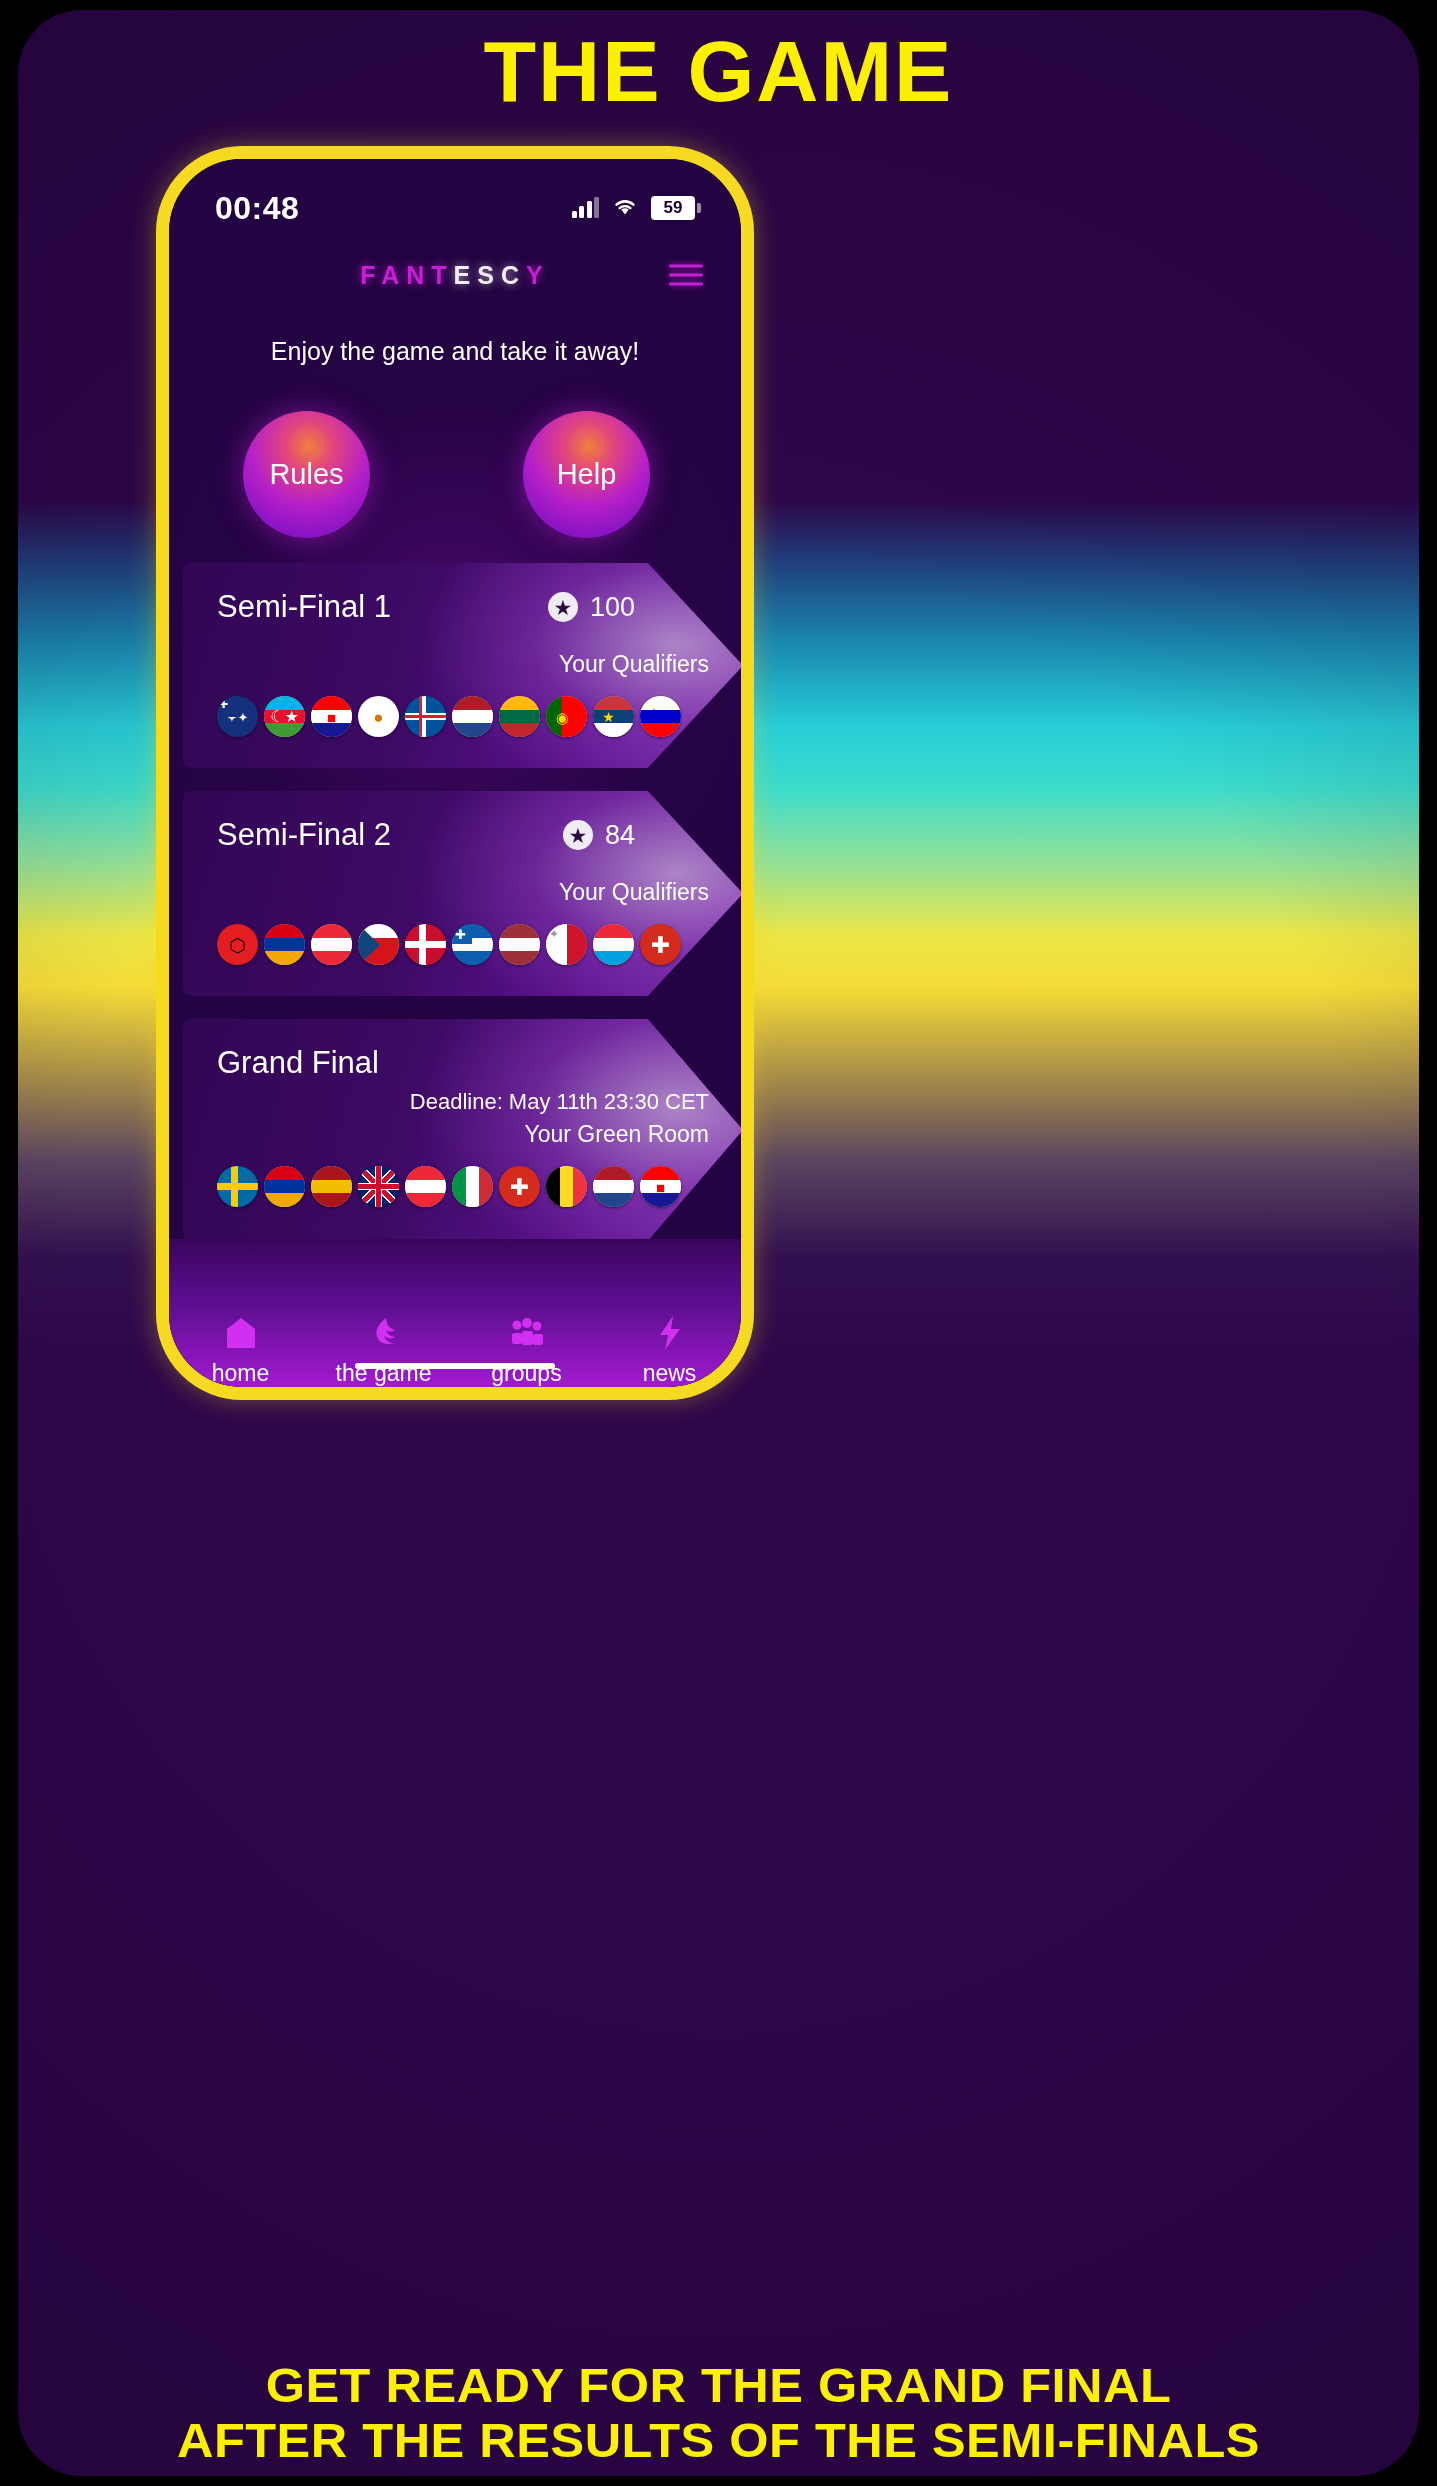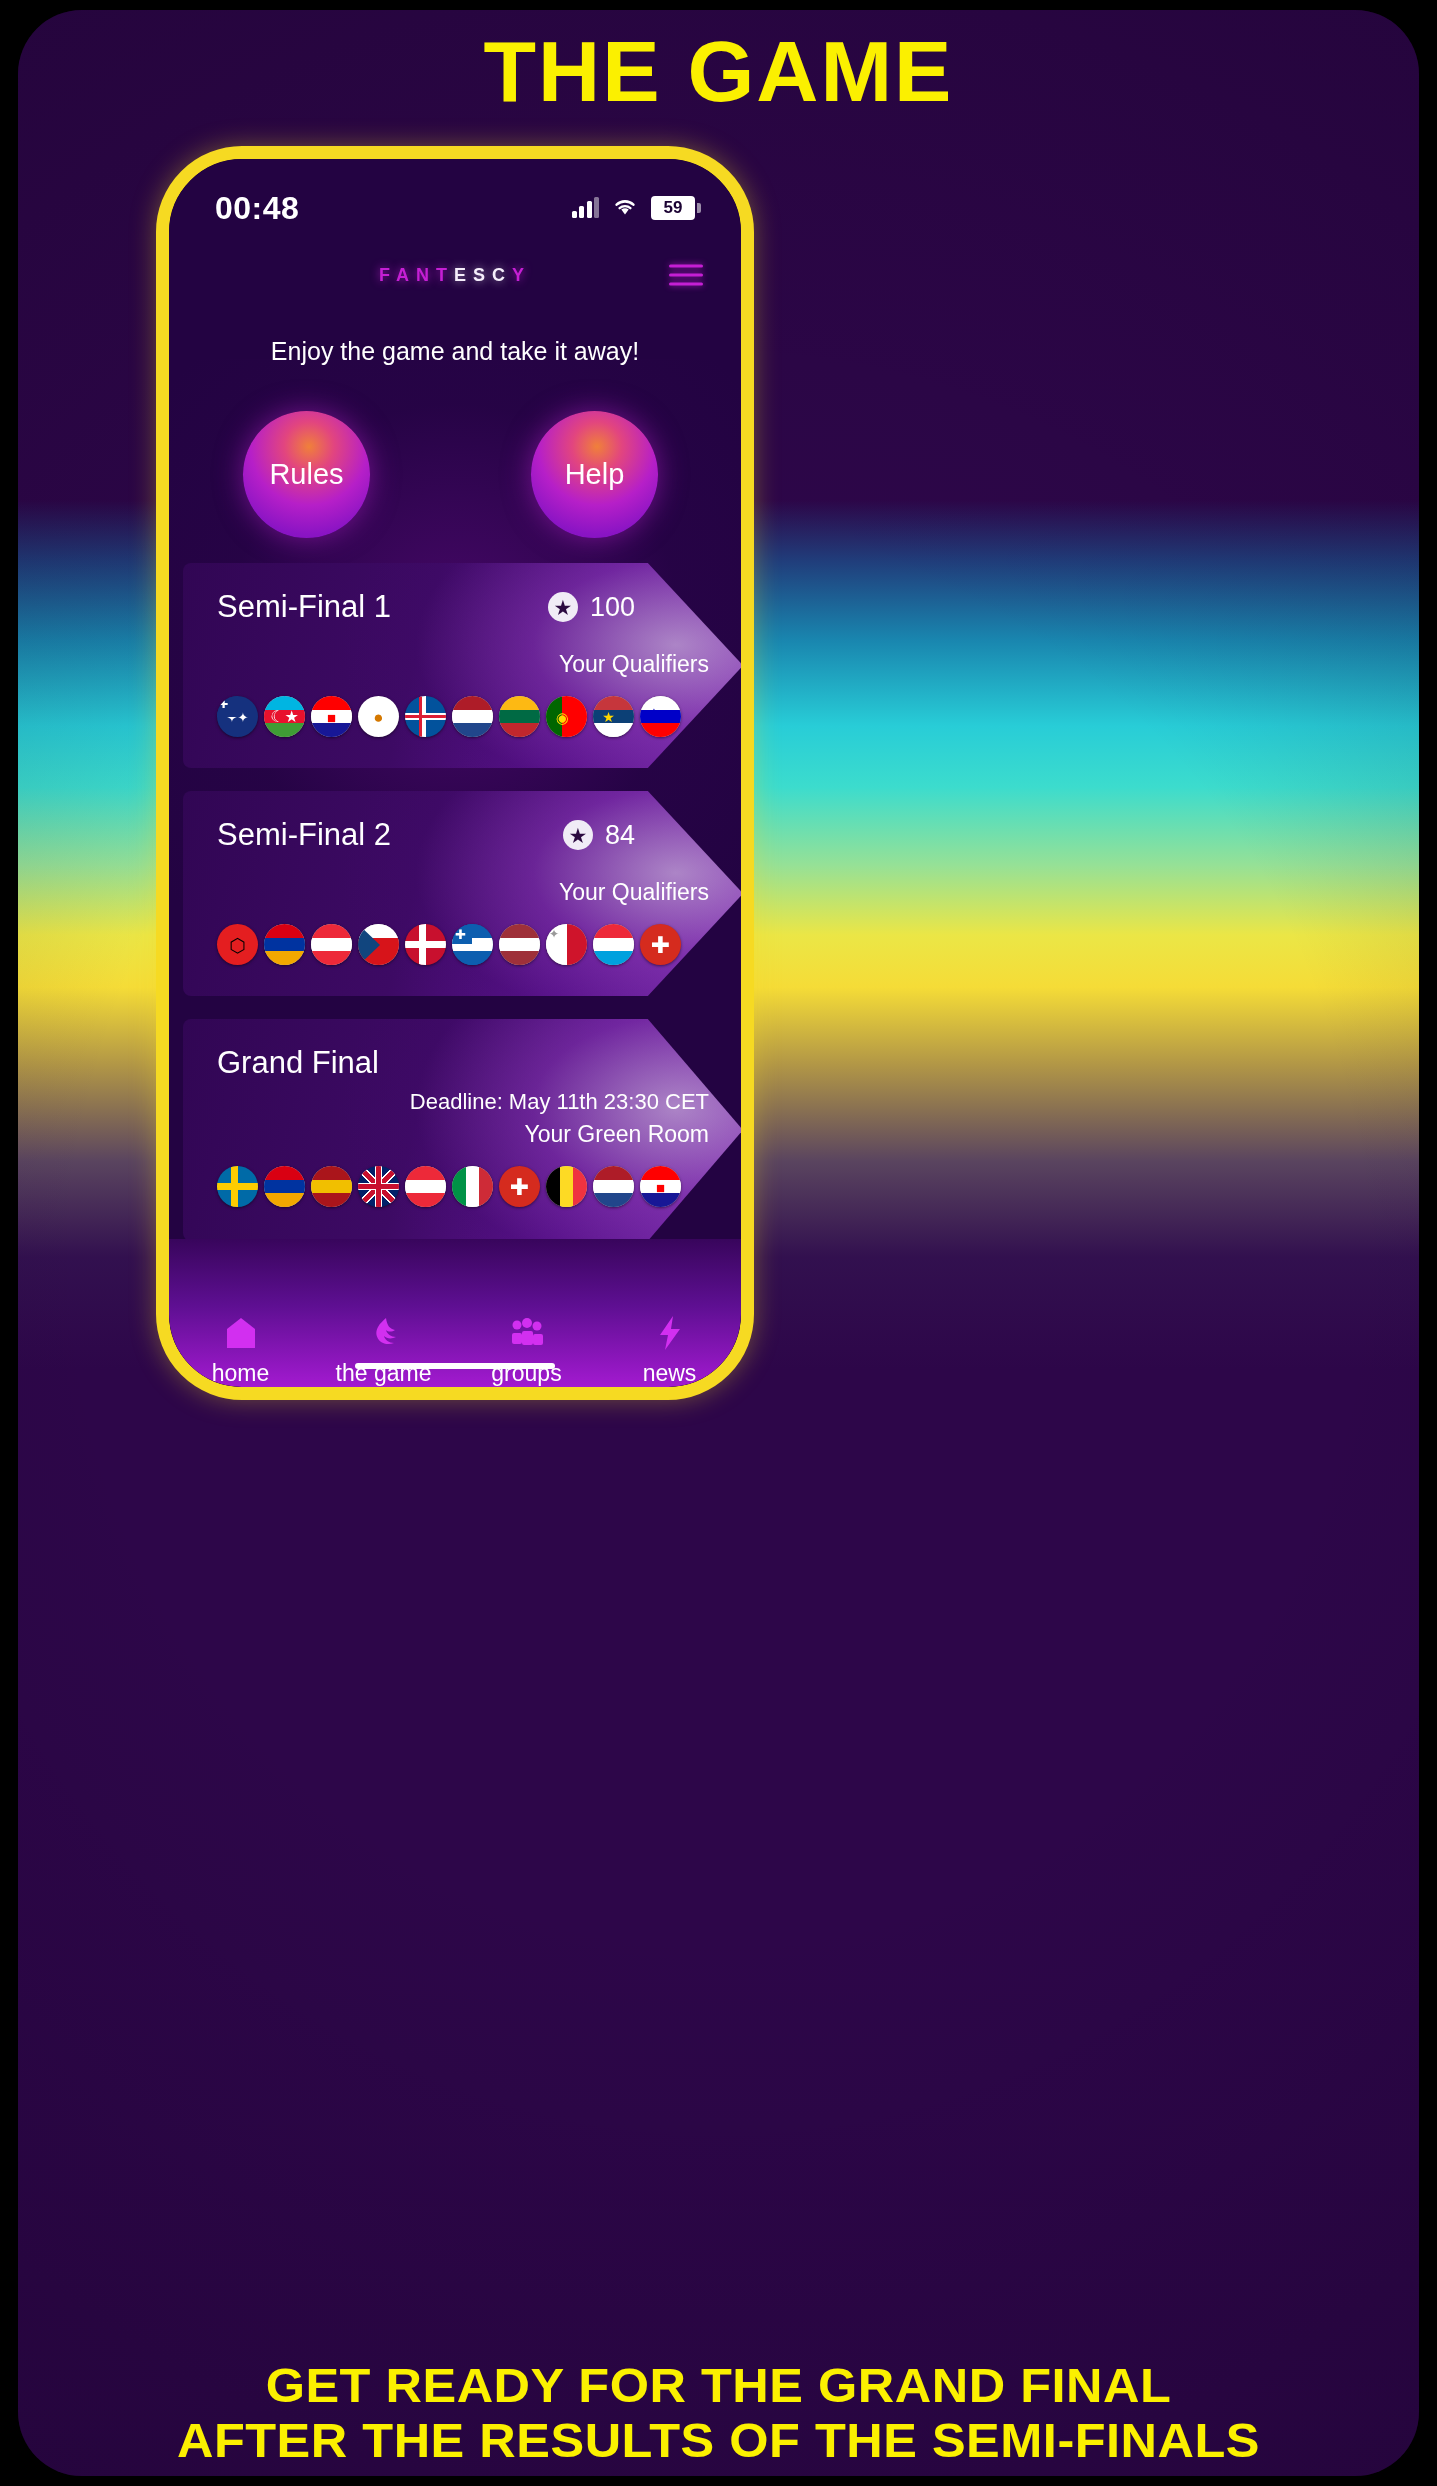--- a/index.html
+++ b/index.html
@@ -127,21 +127,21 @@
     content: ""; position: absolute; right: -6px; top: 7px;
     width: 4px; height: 10px; border-radius: 0 2px 2px 0;
     background: rgba(255,255,255,0.55);
   }
 
   
   .app-header {
     position: absolute; left: 0; right: 0; top: 88px; height: 56px;
     display: flex; align-items: center; justify-content: center;
   }
-  .logo { font-size: 18px; font-weight: bold; letter-spacing: 7px; }
+  .logo { font-size: 25px; font-weight: bold; letter-spacing: 7px; }
   .logo .m { color: #c51fd4; text-shadow: 0 0 10px rgba(197,31,212,0.8); }
   .logo .w { color: #f6eefc; text-shadow: 0 0 10px rgba(255,255,255,0.6); }
   .hamburger {
     position: absolute; right: 38px; top: 50%; transform: translateY(-50%);
     width: 34px; display: flex; flex-direction: column; gap: 6px;
   }
   .hamburger span { display:block; height: 3px; background: #c51fd4; border-radius: 2px; box-shadow: 0 0 6px rgba(197,31,212,0.8); }
 
   .tagline {
     position: absolute; left: 0; right: 0; top: 178px;
@@ -152,21 +152,21 @@
   .orbs { position: absolute; left: 0; right: 0; top: 252px; height: 130px; }
   .orb {
     position: absolute; top: 0;
     width: 127px; height: 127px; border-radius: 50%;
     display: flex; align-items: center; justify-content: center;
     color: #fff; font-size: 29px;
     background: radial-gradient(circle at 52% 28%, #f0803a 0%, #e2457f 22%, #b61fc8 52%, #8a14c4 78%, #7a11b8 100%);
     box-shadow: 0 0 28px rgba(180,30,200,0.55);
   }
   .orb.rules { left: 74px; }
-  .orb.help { right: 83px; text-align: right; }
+  .orb.help { right: 91px; text-align: right; }
 
   
   .cards { position: absolute; left: 0; right: 0; top: 404px; bottom: 140px; text-align: right; }
   .card {
     position: absolute; left: 14px;
     width: 560px;
     color: #fff;
     overflow: hidden;
   }
   .card-bg {

